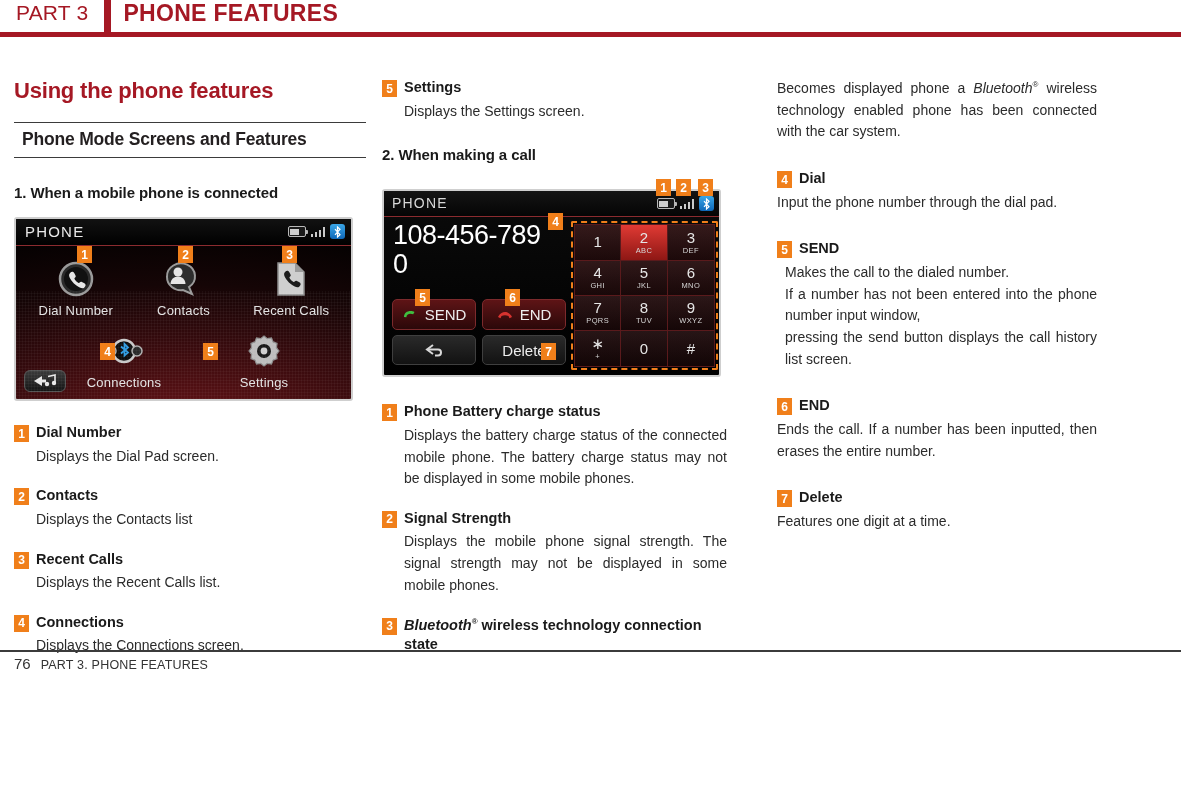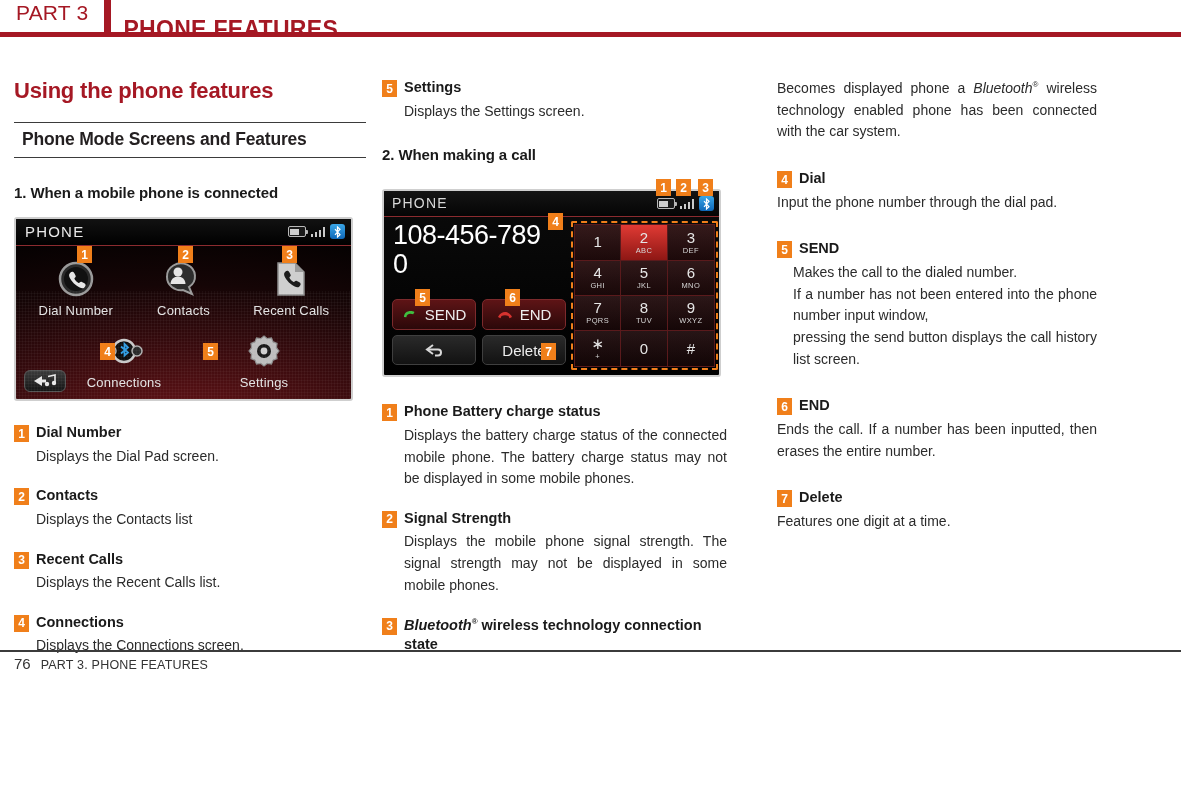--- a/index.html
+++ b/index.html
@@ -19,21 +19,21 @@
   .header-part {
     font-size: 21px; color: #a51824; letter-spacing: .2px;
     padding-left: 16px; padding-top: 1px;
     font-family: "Liberation Sans", sans-serif;
   }
   .header-divider {
     width: 7px; height: 32px; background: #a51824; margin: 0 12px 0 16px;
   }
   .header-title {
     font-size: 23px; color: #a51824; font-weight: bold; letter-spacing: .3px;
-    padding-top: 16px;
+    padding-top: 0px;
   }
   .header-rule {
     position: absolute; left: 0; top: 32px; width: 1181px; height: 5px;
     background: #a51824;
   }
 
   
   .col { position: absolute; top: 78px; }
   .col-left   { left: 14px;  width: 352px; }
   .col-mid    { left: 382px; width: 345px; }
@@ -539,21 +539,21 @@
         <div class="entry-title">Dial</div>
       </div>
       <div class="entry-body" style="margin-left:0;">Input the phone number through the dial pad.</div>
     </div>
 
     <div class="entry" style="margin-top:26px;">
       <div class="entry-head">
         <div class="badge">5</div>
         <div class="entry-title">SEND</div>
       </div>
-      <div class="entry-body" style="margin-left:16px; white-space:pre-line;">Makes the call to the dialed number.
+      <div class="entry-body" style="margin-left:8px; white-space:pre-line;">Makes the call to the dialed number.
 If a number has not been entered into the phone number input window,
 pressing the send button displays the call history list screen.</div>
     </div>
 
     <div class="entry" style="margin-top:26px;">
       <div class="entry-head">
         <div class="badge">6</div>
         <div class="entry-title">END</div>
       </div>
       <div class="entry-body" style="margin-left:0;">Ends the call. If a number has been inputted, then erases the entire number.</div>

